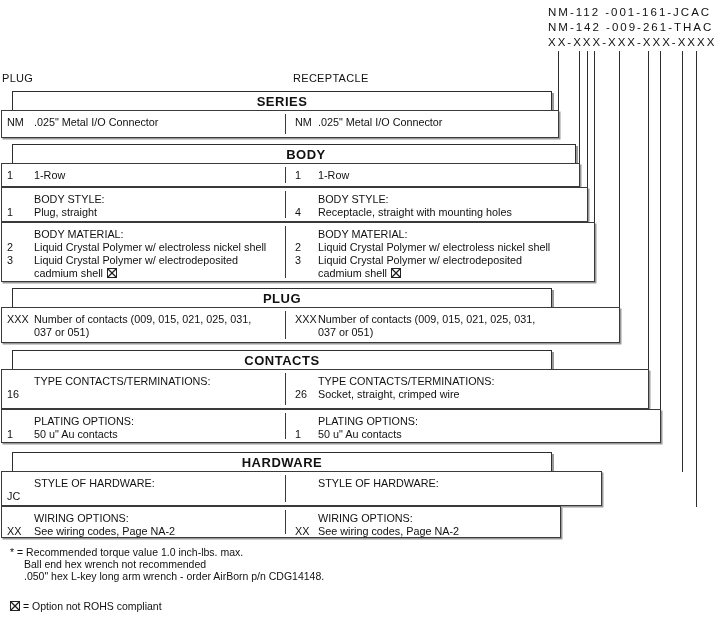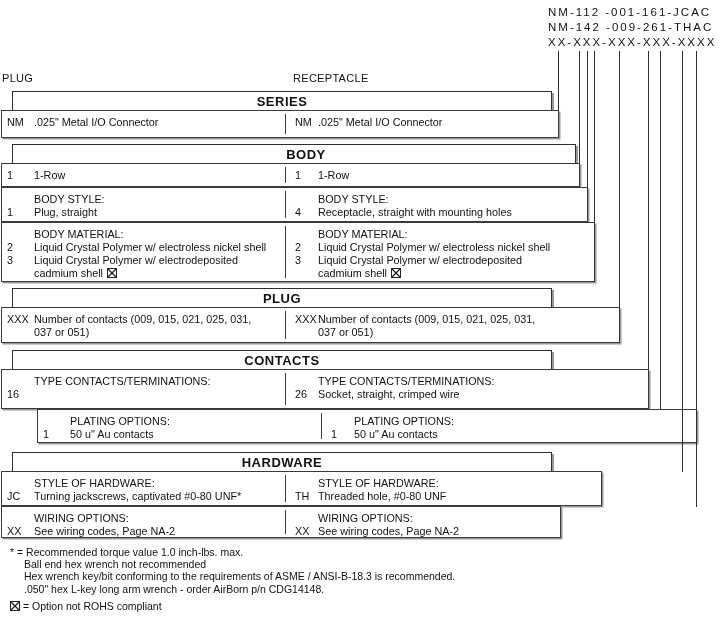--- a/index.html
+++ b/index.html
@@ -217,21 +217,21 @@
         <div class="cell rcell">
           <div class="lbl">TYPE CONTACTS/TERMINATIONS:</div>
           <div class="item">
             <span class="code">26</span>
             <div class="itext">
               <div class="iline"><span>Socket, straight, crimped wire</span></div>
             </div>
           </div>
         </div>
       </div>
-      <div class="row" style="top: 409px; height: 34px; width: 660px; margin-left: 36px;">
+      <div class="row" style="top: 409px; height: 34px; width: 660px;">
         <div class="divider"></div>
         <div class="cell lcell">
           <div class="lbl">PLATING OPTIONS:</div>
           <div class="item">
             <span class="code">1</span>
             <div class="itext">
               <div class="iline"><span>50 u" Au contacts</span></div>
             </div>
           </div>
         </div>
@@ -249,33 +249,24 @@
       <div class="conn" style="left: 696px; top: 51px; height: 456px;"></div>
       <div class="hdr" style="top: 452px; height: 19px;">
         <span>HARDWARE</span>
       </div>
       <div class="row" style="top: 471px; height: 35px; width: 601px;">
         <div class="divider"></div>
         <div class="cell lcell">
           <div class="lbl">STYLE OF HARDWARE:</div>
           <div class="item">
             <span class="code">JC</span>
-            <div class="itext">
-              <div class="iline"><span>Turning jackscrews, captivated #0-80 UNF*</span></div>
-            </div>
           </div>
         </div>
         <div class="cell rcell">
           <div class="lbl">STYLE OF HARDWARE:</div>
-          <div class="item">
-            <span class="code">TH</span>
-            <div class="itext">
-              <div class="iline"><span>Threaded hole, #0-80 UNF</span></div>
-            </div>
-          </div>
         </div>
       </div>
       <div class="row" style="top: 506px; height: 32px; width: 560px;">
         <div class="divider"></div>
         <div class="cell lcell">
           <div class="lbl">WIRING OPTIONS:</div>
           <div class="item">
             <span class="code">XX</span>
             <div class="itext">
               <div class="iline"><span>See wiring codes, Page NA-2</span></div>
@@ -290,19 +281,18 @@
               <div class="iline"><span>See wiring codes, Page NA-2</span></div>
             </div>
           </div>
         </div>
       </div>
     </div>
 
   <div id="footnotes">
     <div class="fnline"><span>* =</span> <span>Recommended torque value 1.0 inch-lbs. max.</span></div>
     <div class="fnline fn-indent">Ball end hex wrench not recommended</div>
-    <div class="fnline fn-indent">Hex wrench key/bit conforming to the requirements of ASME / ANSI-B-18.3 is recommended.</div>
     <div class="fnline fn-indent">.050" hex L-key long arm wrench - order AirBorn p/n CDG14148.</div>
   </div>
   <div id="rohsnote">
     <span class="xbox" style="margin-left:0;margin-right:3px;"></span><span>= Option not ROHS compliant</span>
   </div>
 </div>
 
 </body></html>

